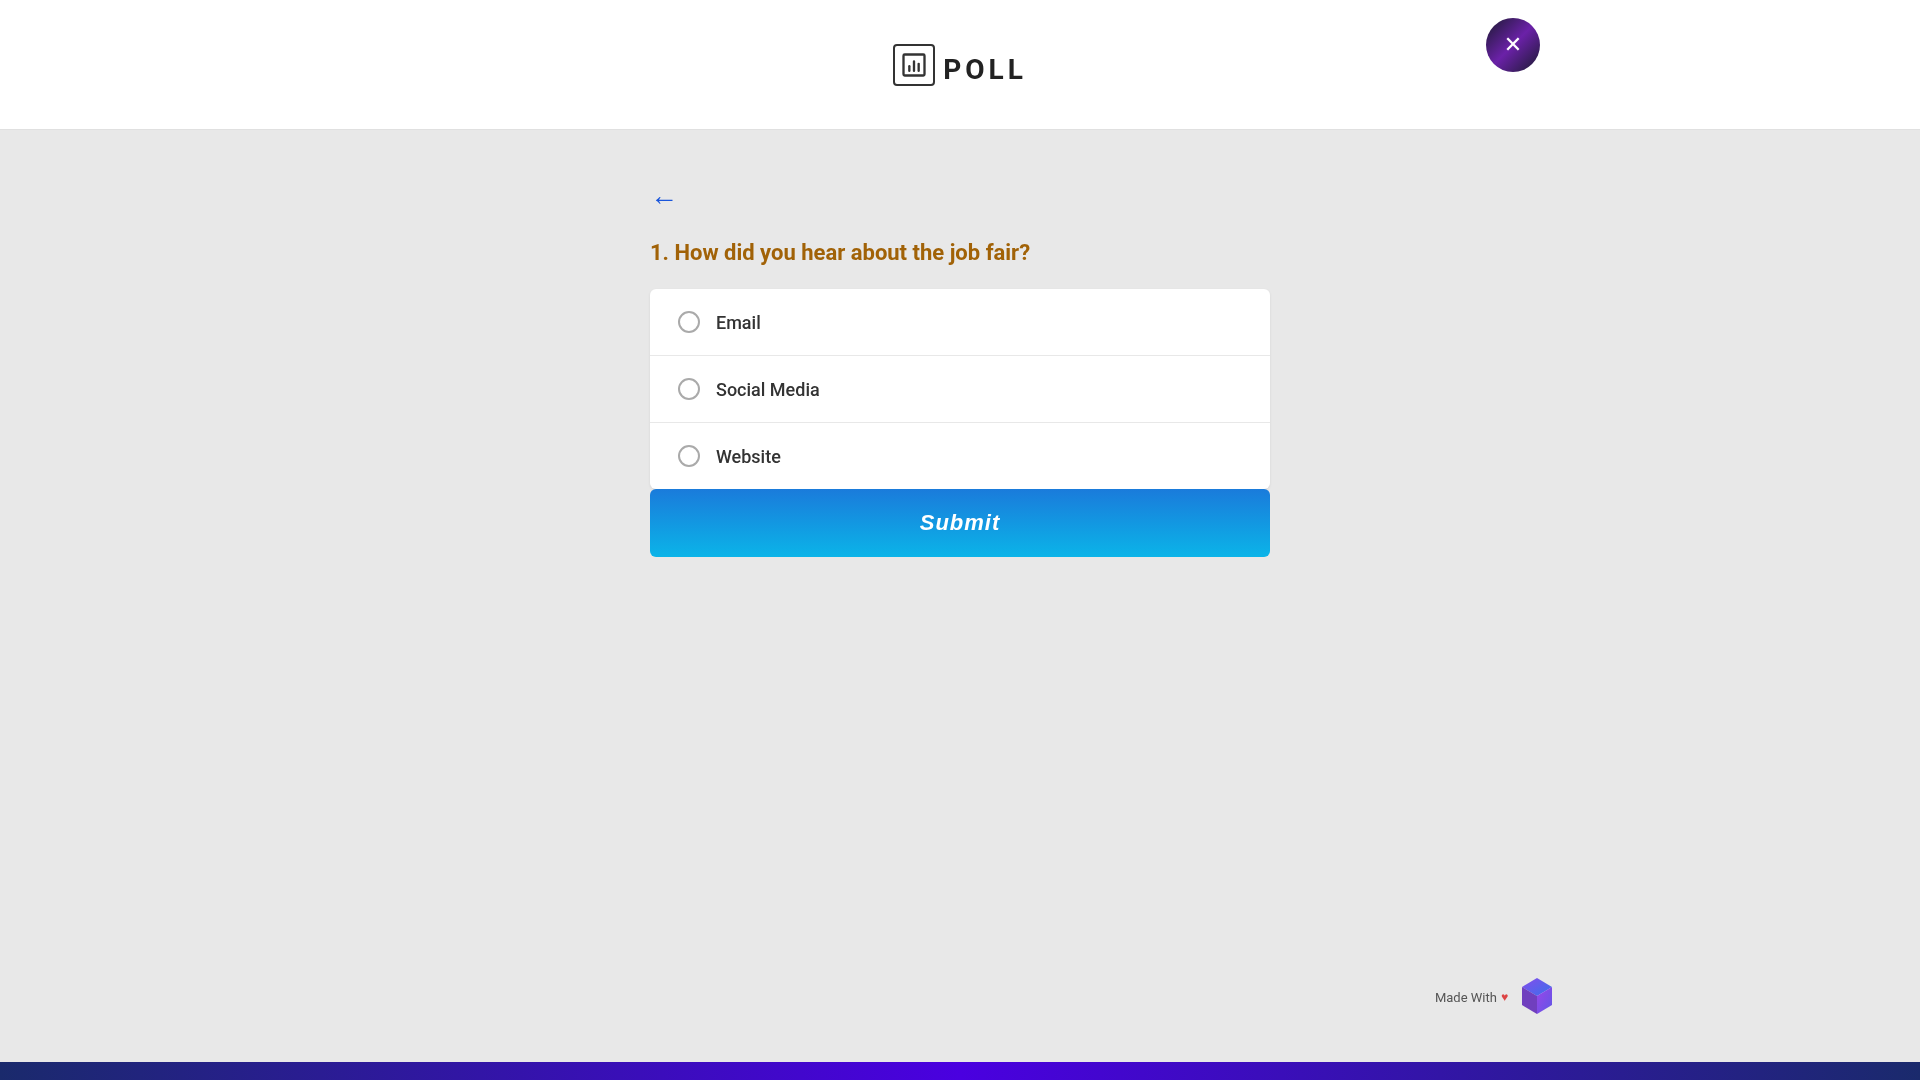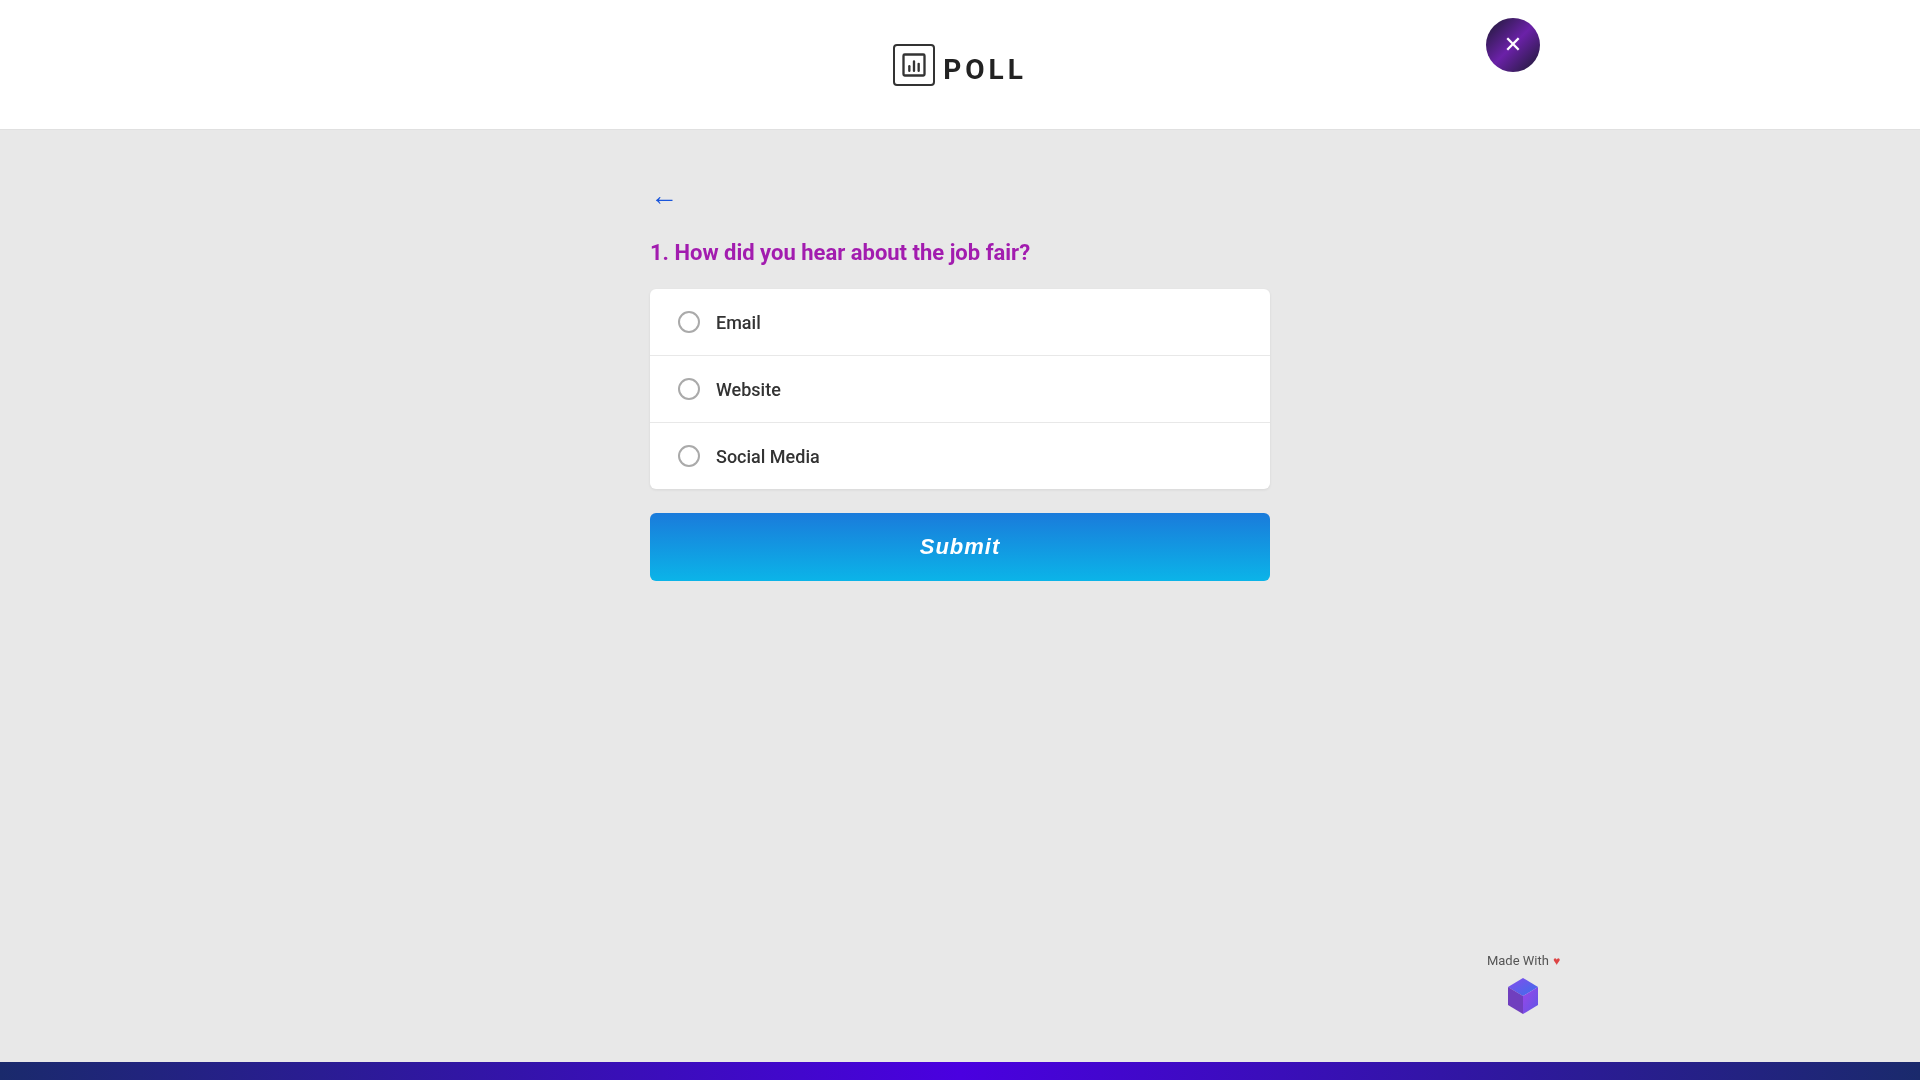--- a/index.html
+++ b/index.html
@@ -99,30 +99,29 @@
       display: block;
       color: #1a56db;
       font-size: 28px;
       padding: 0;
     }
 
     
     .question-text {
       font-size: 22px;
       font-weight: 700;
-      color: #a21caf;
+      color: #a16207;
       margin-bottom: 24px;
     }
 
     
     .options-container {
       background-color: #ffffff;
       border-radius: 6px;
       overflow: hidden;
-      margin-bottom: 24px;
       box-shadow: 0 1px 3px rgba(0,0,0,0.08);
     }
 
     .option-item {
       display: flex;
       align-items: center;
       padding: 22px 28px;
       cursor: pointer;
       border-bottom: 1px solid #e8e8e8;
       gap: 16px;
@@ -179,21 +178,20 @@
       justify-content: center;
       font-style: italic;
     }
 
     
     .footer-branding {
       position: absolute;
       bottom: 60px;
       right: 360px;
       display: flex;
-      flex-direction: column;
       align-items: center;
       gap: 6px;
     }
 
     .made-with-text {
       font-size: 13px;
       color: #555;
       display: flex;
       align-items: center;
       gap: 4px;
@@ -254,27 +252,27 @@
       <div class="option-item">
         <div class="radio-outer">
         </div>
         <span class="option-label">Email</span>
       </div>
 
 
       <div class="option-item">
         <div class="radio-outer">
         </div>
-        <span class="option-label">Website</span>
+        <span class="option-label">Social Media</span>
       </div>
 
       <div class="option-item">
         <div class="radio-outer">
         </div>
-        <span class="option-label">Social Media</span>
+        <span class="option-label">Website</span>
       </div>
 
     </div>
 
     <button class="submit-button">
       <span>Submit</span>
     </button>
 
   </div>
 </div>

